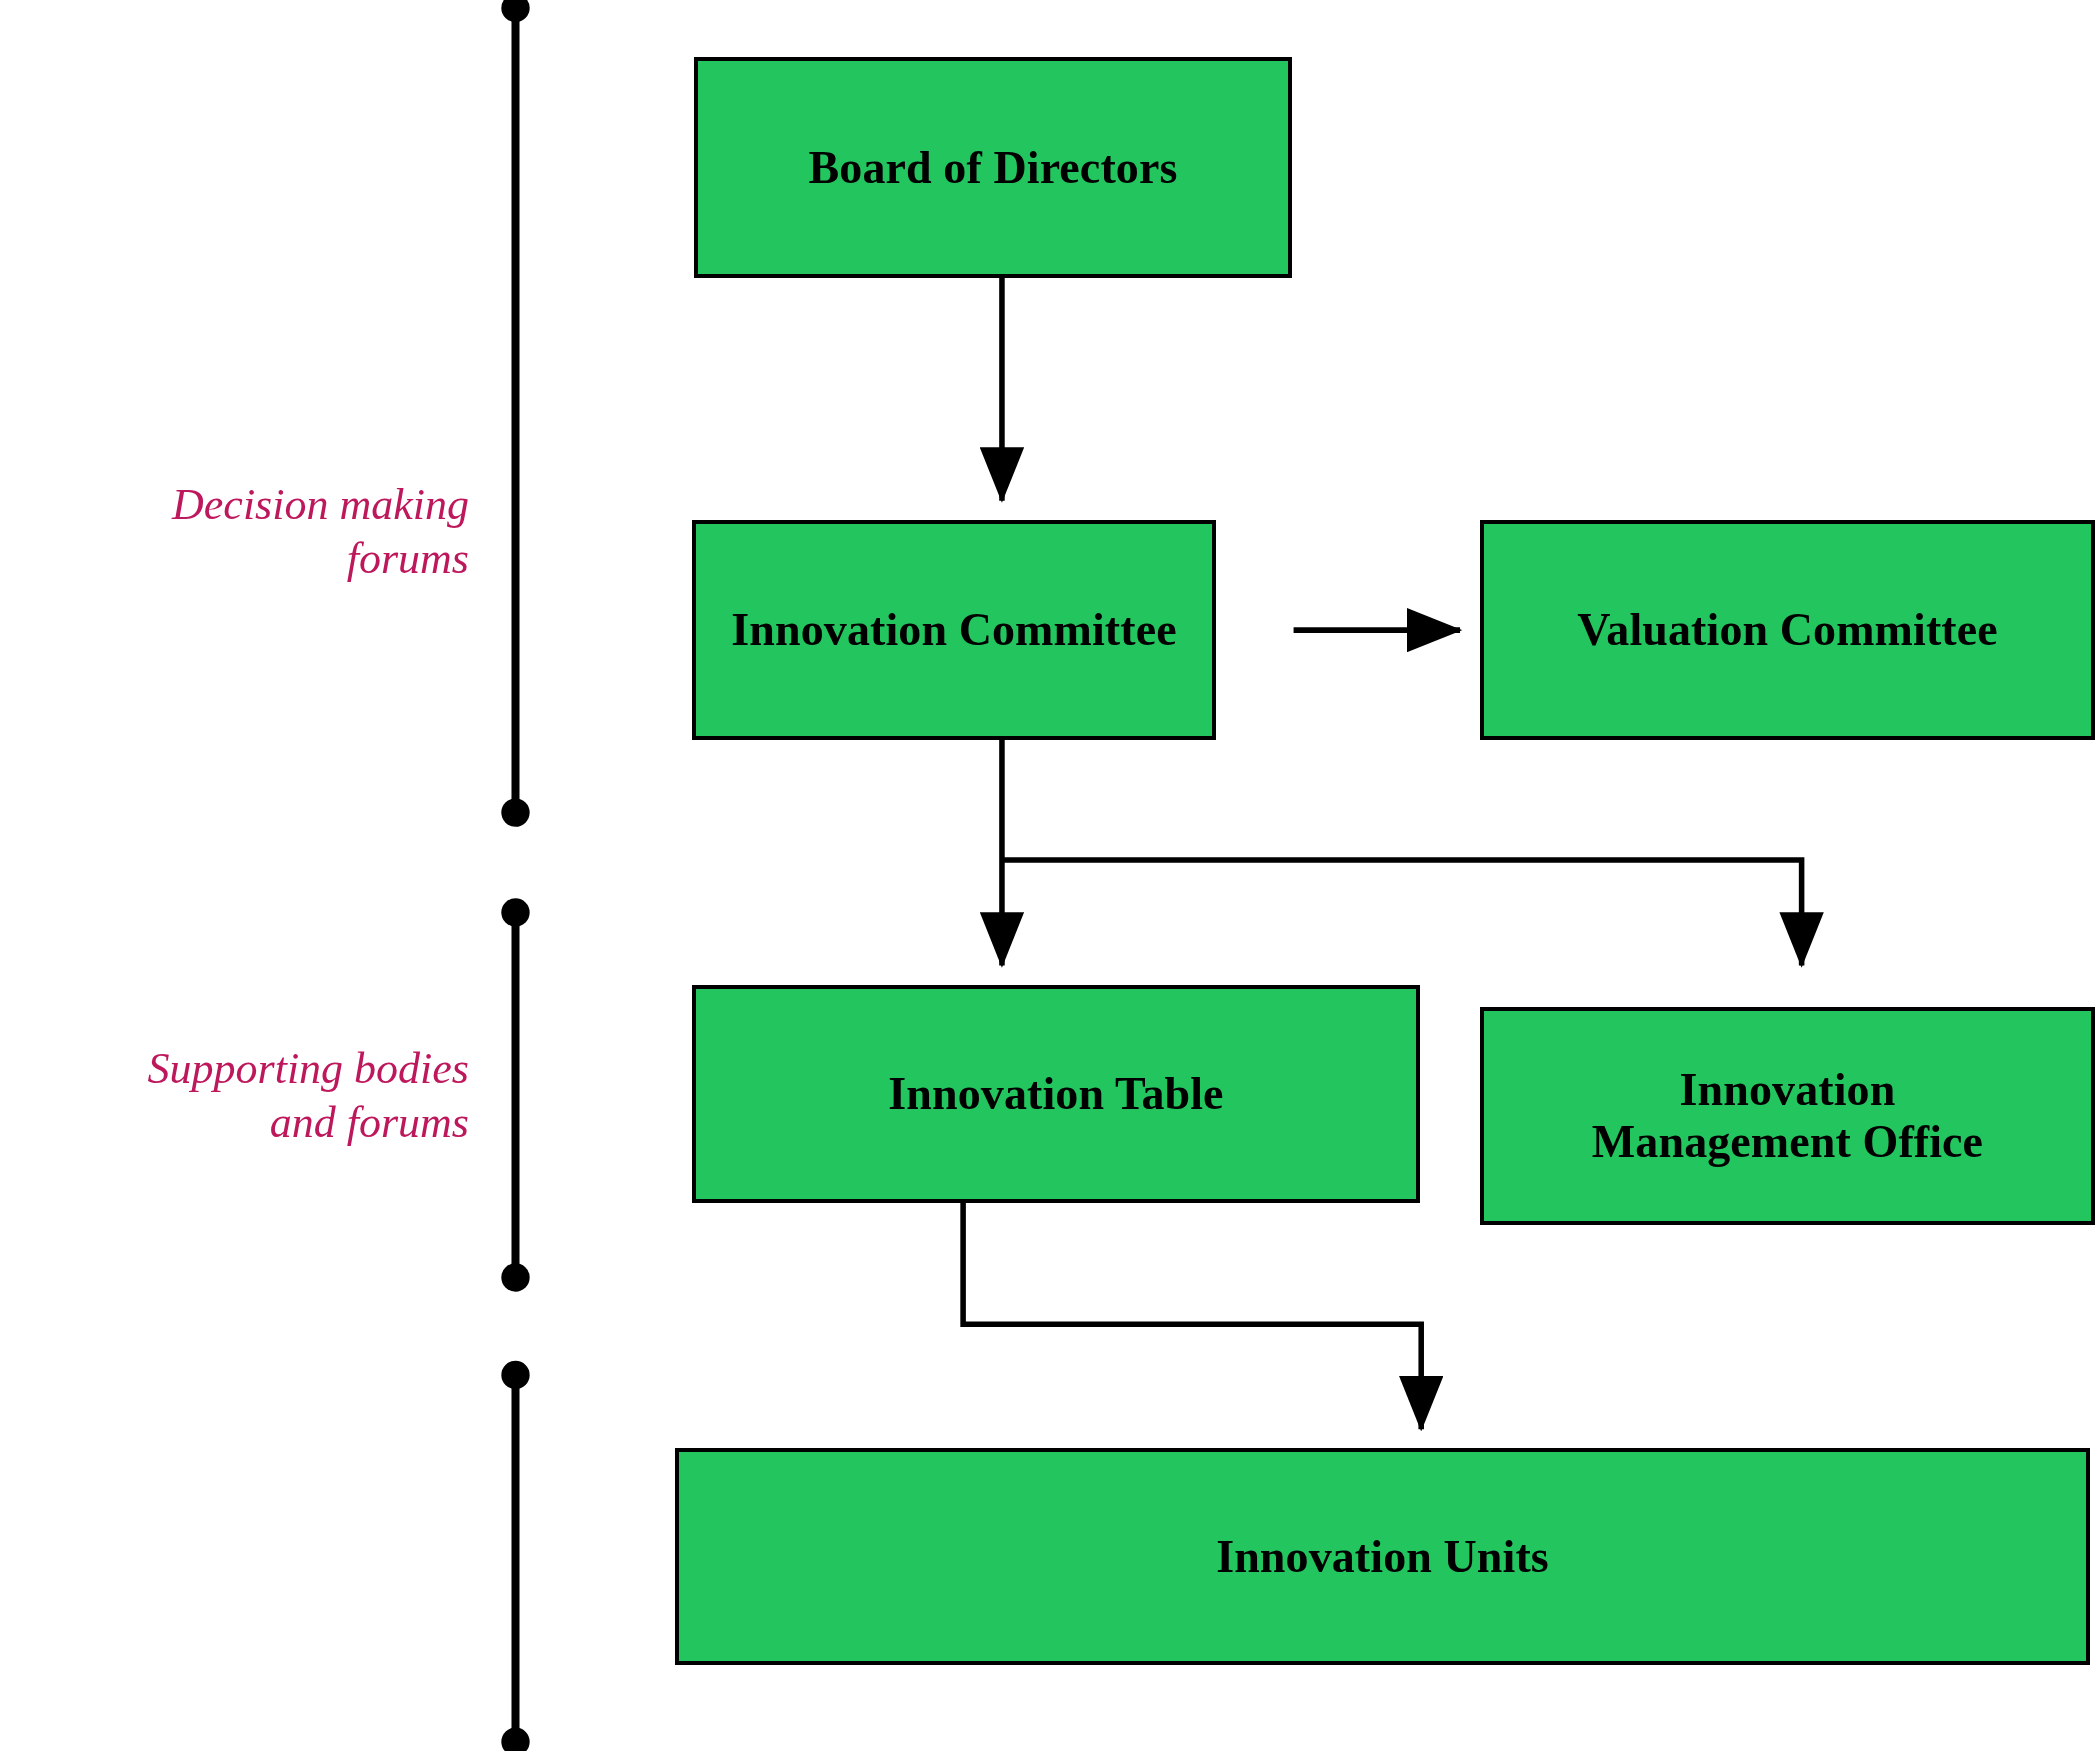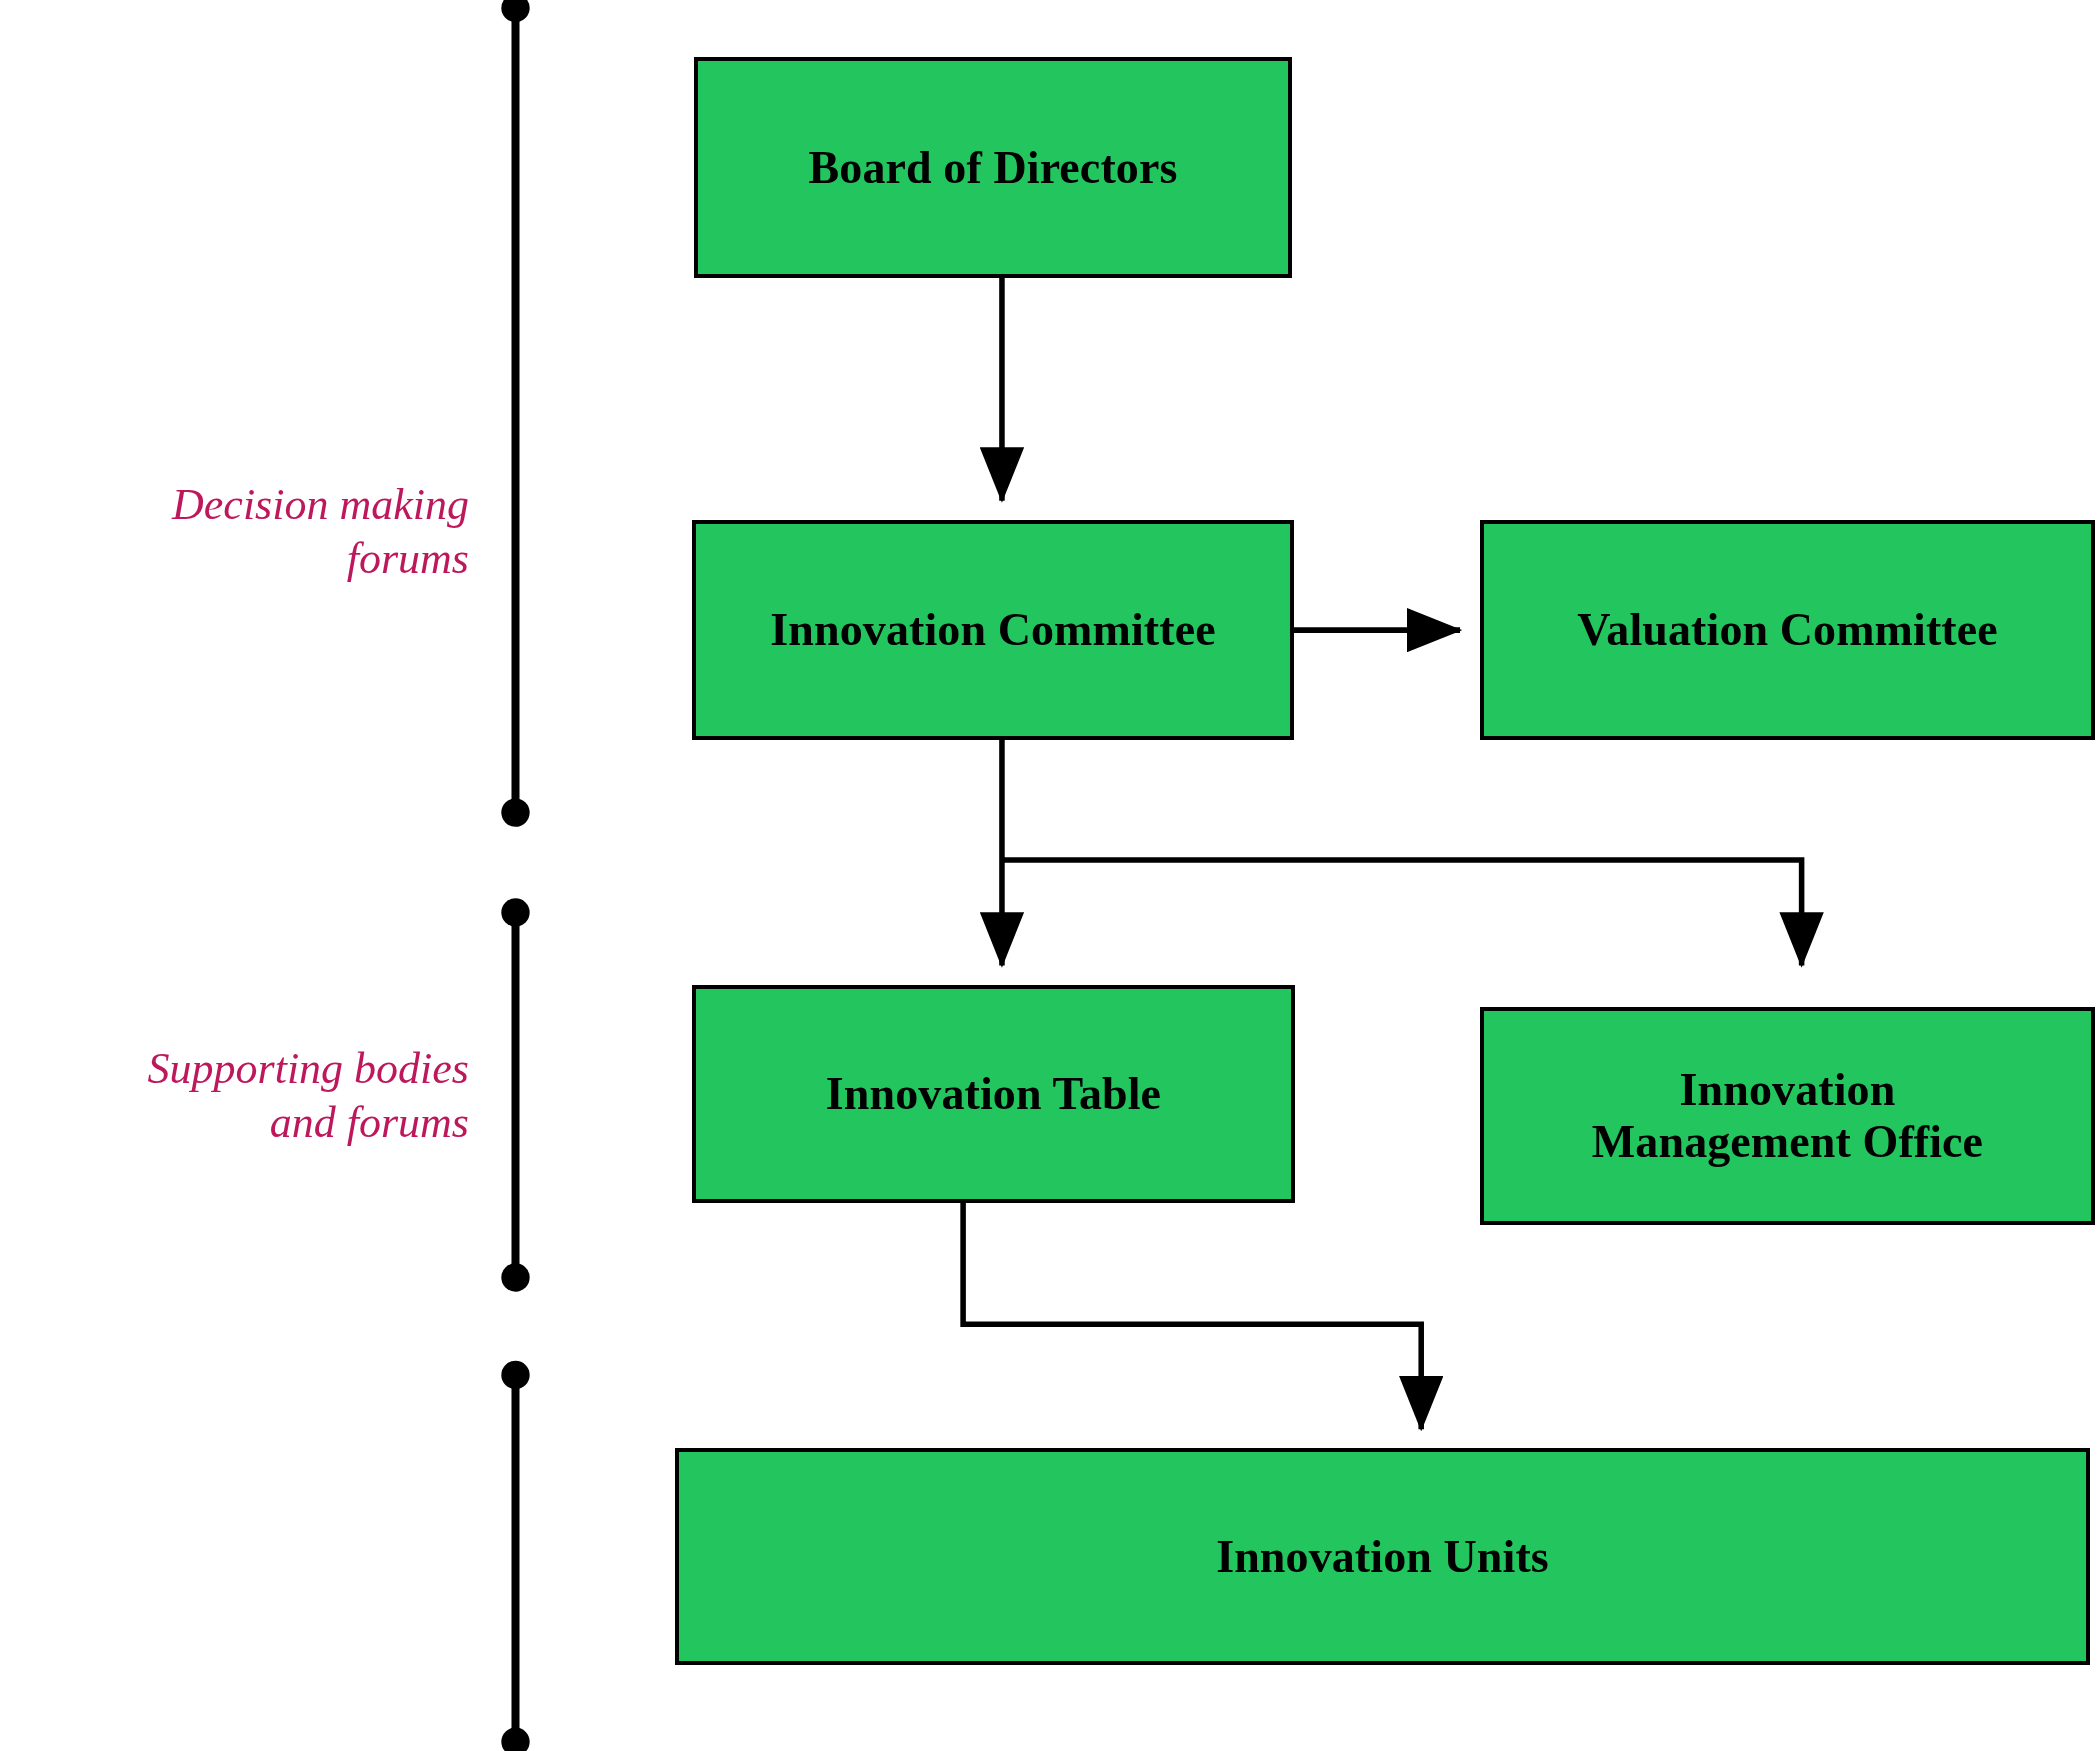--- a/index.html
+++ b/index.html
@@ -108,29 +108,29 @@
 forums</div>
 
   <div class="band-label" style="left:25px; top:1042px; width:444px;">Supporting bodies
 and forums</div>
 
 
   <div class="node-box" style="left:694px; top:57px; width:598px; height:221px;">
     <span class="node-label">Board of Directors</span>
   </div>
 
-  <div class="node-box" style="left:692px; top:520px; width:602px; height:220px;">
+  <div class="node-box" style="left:692px; top:520px; width:524px; height:220px;">
     <span class="node-label">Innovation Committee</span>
   </div>
 
   <div class="node-box" style="left:1480px; top:520px; width:615px; height:220px;">
     <span class="node-label">Valuation Committee</span>
   </div>
 
-  <div class="node-box" style="left:692px; top:985px; width:603px; height:218px;">
+  <div class="node-box" style="left:692px; top:985px; width:728px; height:218px;">
     <span class="node-label">Innovation Table</span>
   </div>
 
   <div class="node-box" style="left:1480px; top:985px; width:615px; height:218px;margin-top:22px;">
     <span class="node-label">Innovation
 Management Office</span>
   </div>
 
   <div class="node-box" style="left:675px; top:1448px; width:1415px; height:217px;justify-content:center;">
     <span class="node-label">Innovation Units</span>

